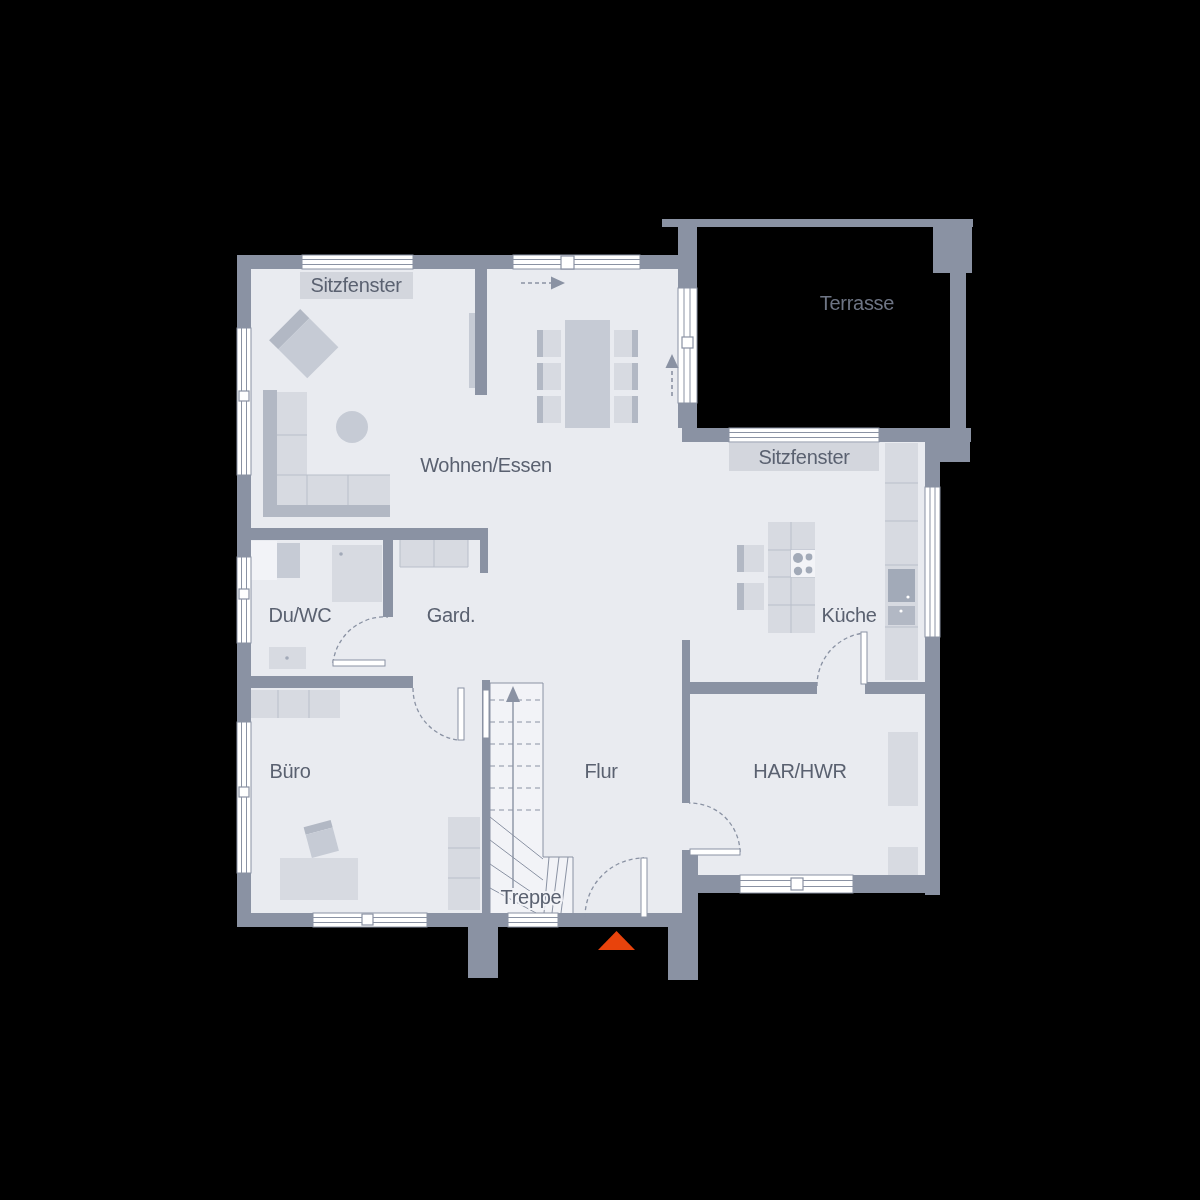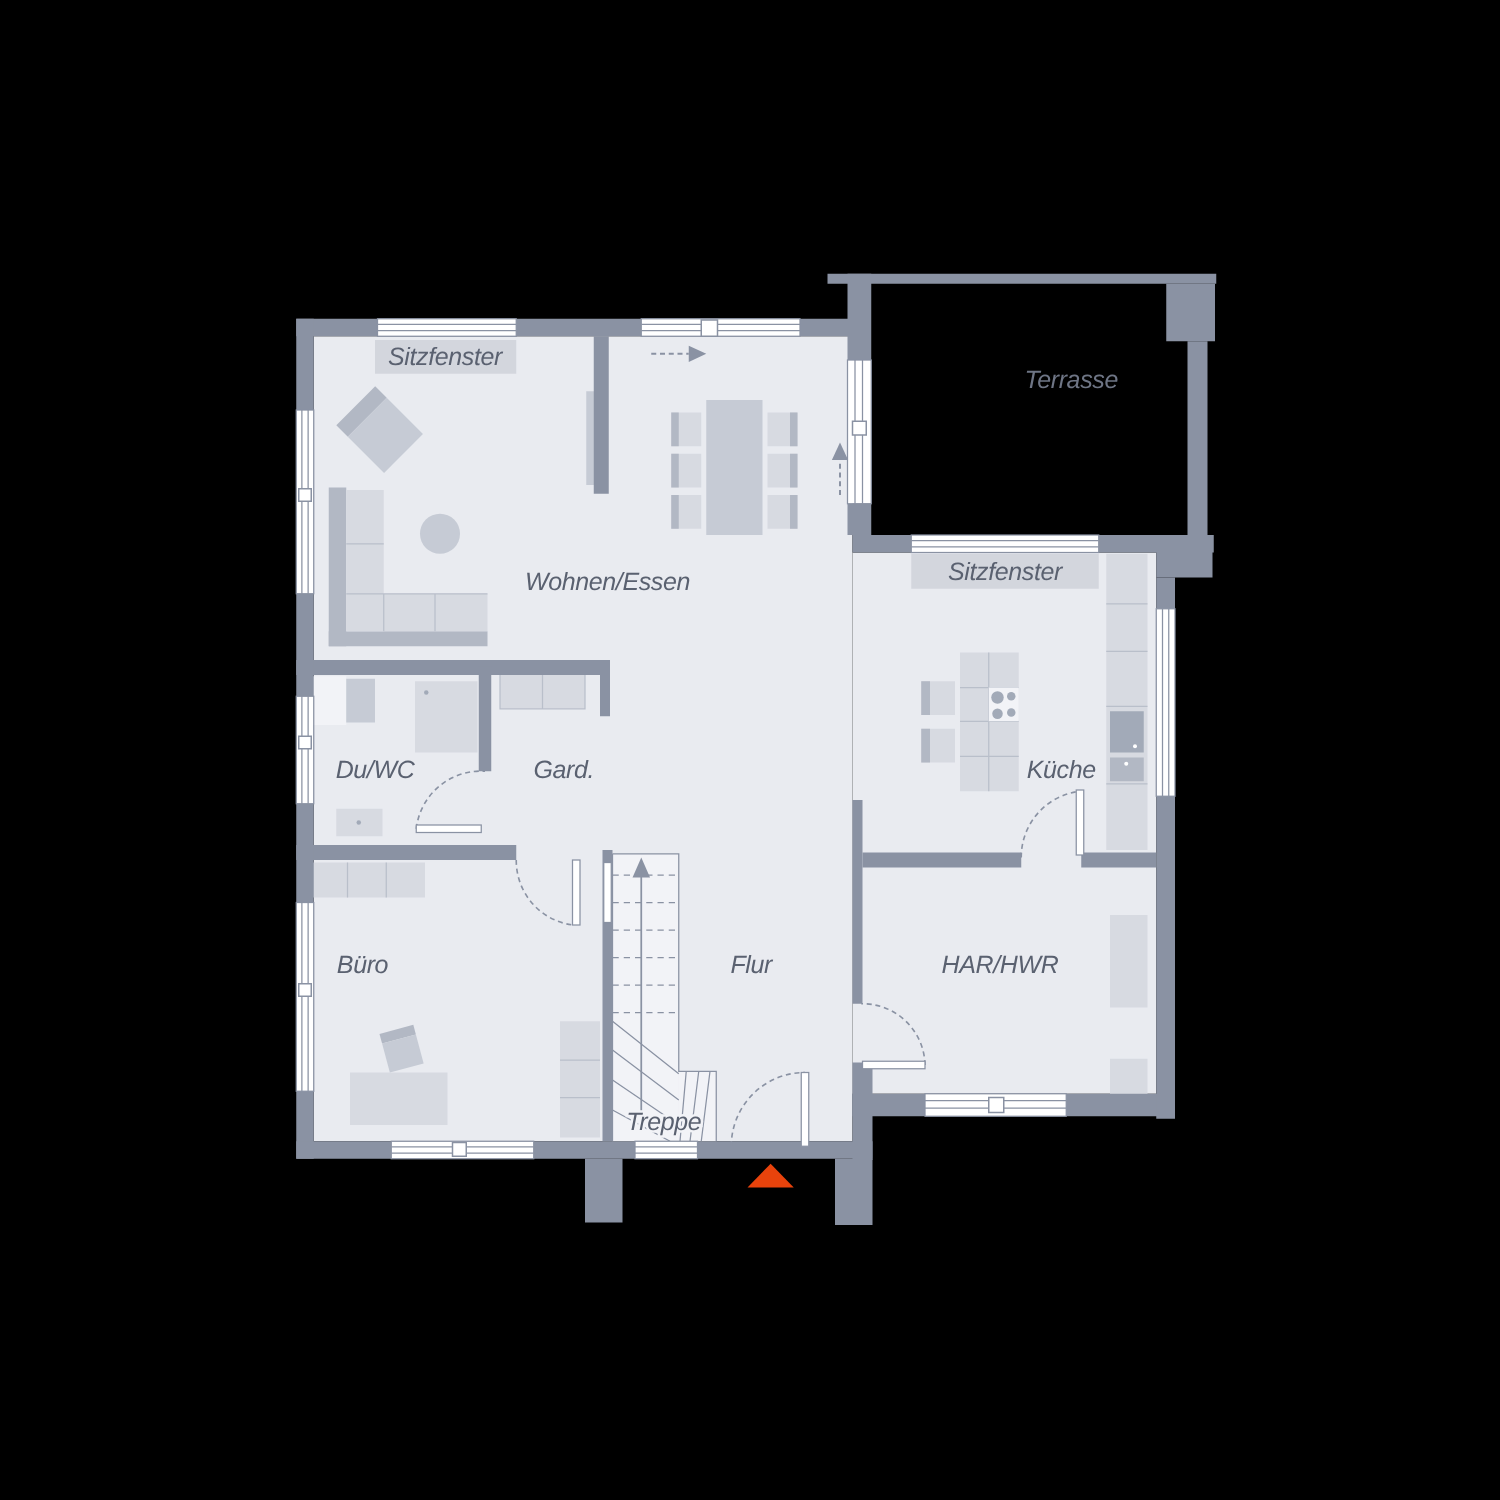--- a/index.html
+++ b/index.html
@@ -1,16 +1,16 @@
 <!DOCTYPE html>
 <html style="--background: #000000; --wall: #8A92A3; --floor: #E9EBF0; --furniture-light: #D7DAE1; --furniture-mid: #C6CBD5; --furniture-dark: #B2B8C4; --furniture-line: #B9BFCA; --appliance: #A2AAB8; --window-white: #FFFFFF; --label-box: #D3D6DD; --text-color: #5A6170; --terrace-text: #6E7585; --stair-fill: #F2F3F7; --entrance-marker: #E8430C;"><head>
 <meta charset="utf-8">
 <style>
   html,body{margin:0;padding:0;background:var(--background,#000);}
-  .stage{position:relative;width:1200px;height:1200px;background:var(--background,#000);overflow:hidden;font-style:italic;}
+  .stage{position:relative;width:1200px;height:1200px;background:var(--background,#000);overflow:hidden;}
   svg{display:block;}
   .wall{fill:var(--wall);}
   .floor-a{fill:var(--floor);}
   .win{fill:var(--window-white);stroke:var(--wall);stroke-width:1;}
   .winline{stroke:var(--wall);stroke-width:1;fill:none;}
   .handle{fill:var(--window-white);stroke:var(--wall);stroke-width:1.2;}
   .furn-l{fill:var(--furniture-light);}
   .furn-m{fill:var(--furniture-mid);}
   .furn-d{fill:var(--furniture-dark);}
   .furn-line{stroke:var(--furniture-line);stroke-width:1;fill:none;}

